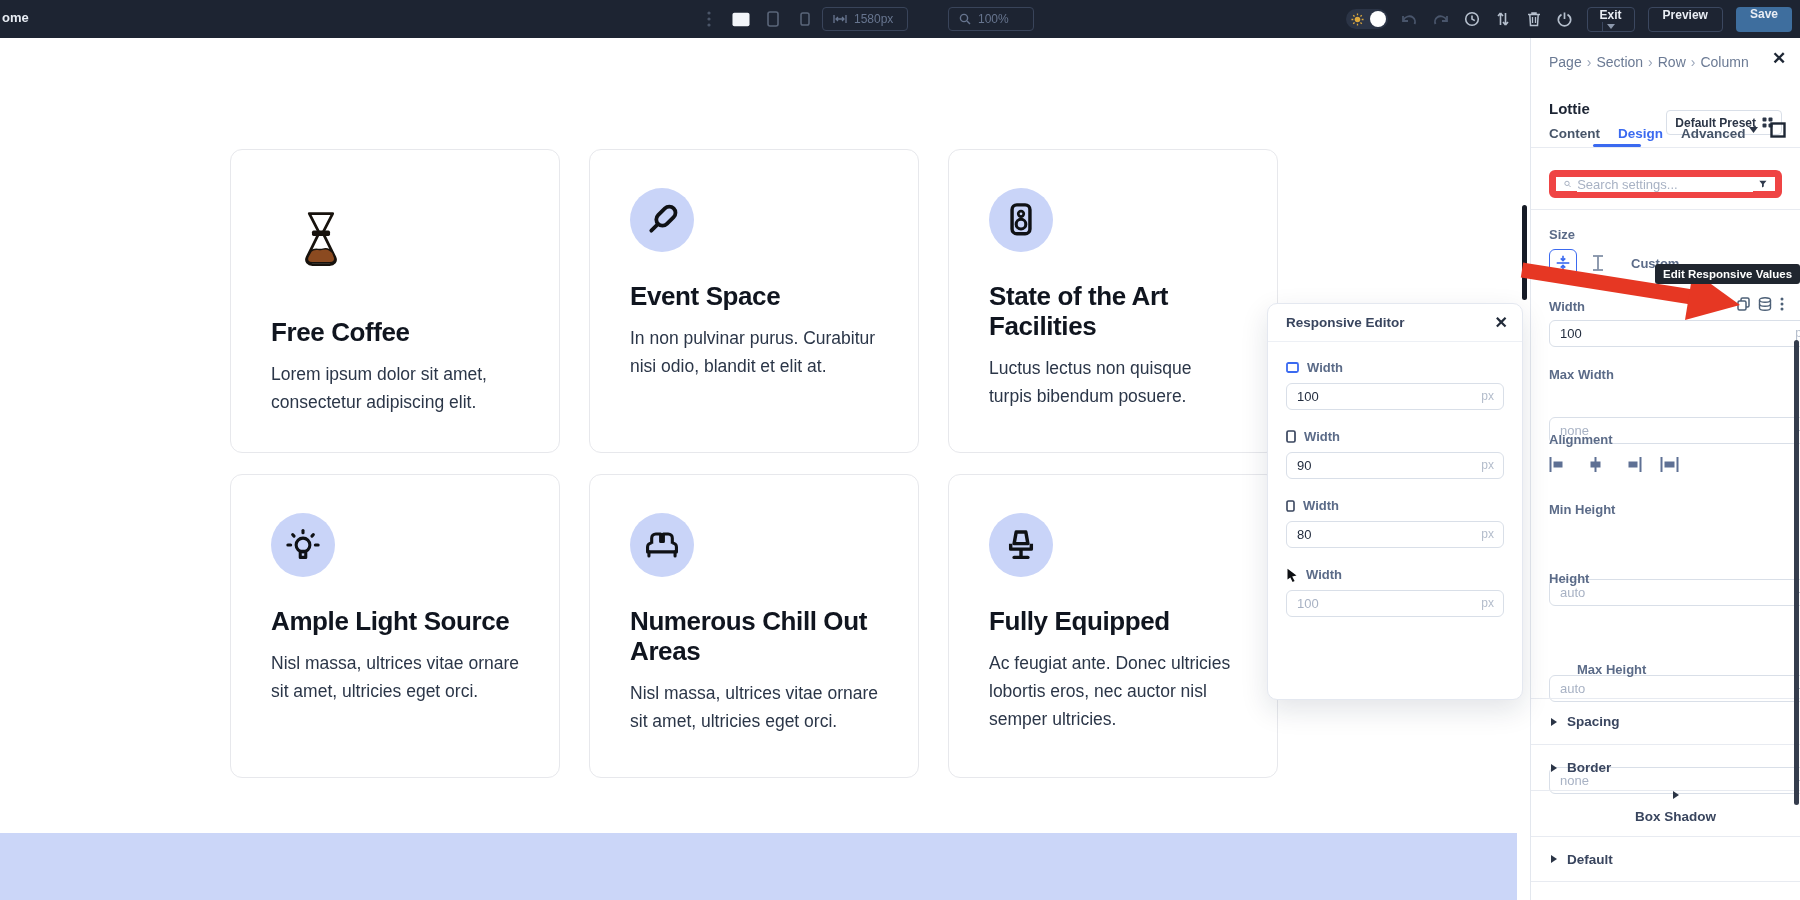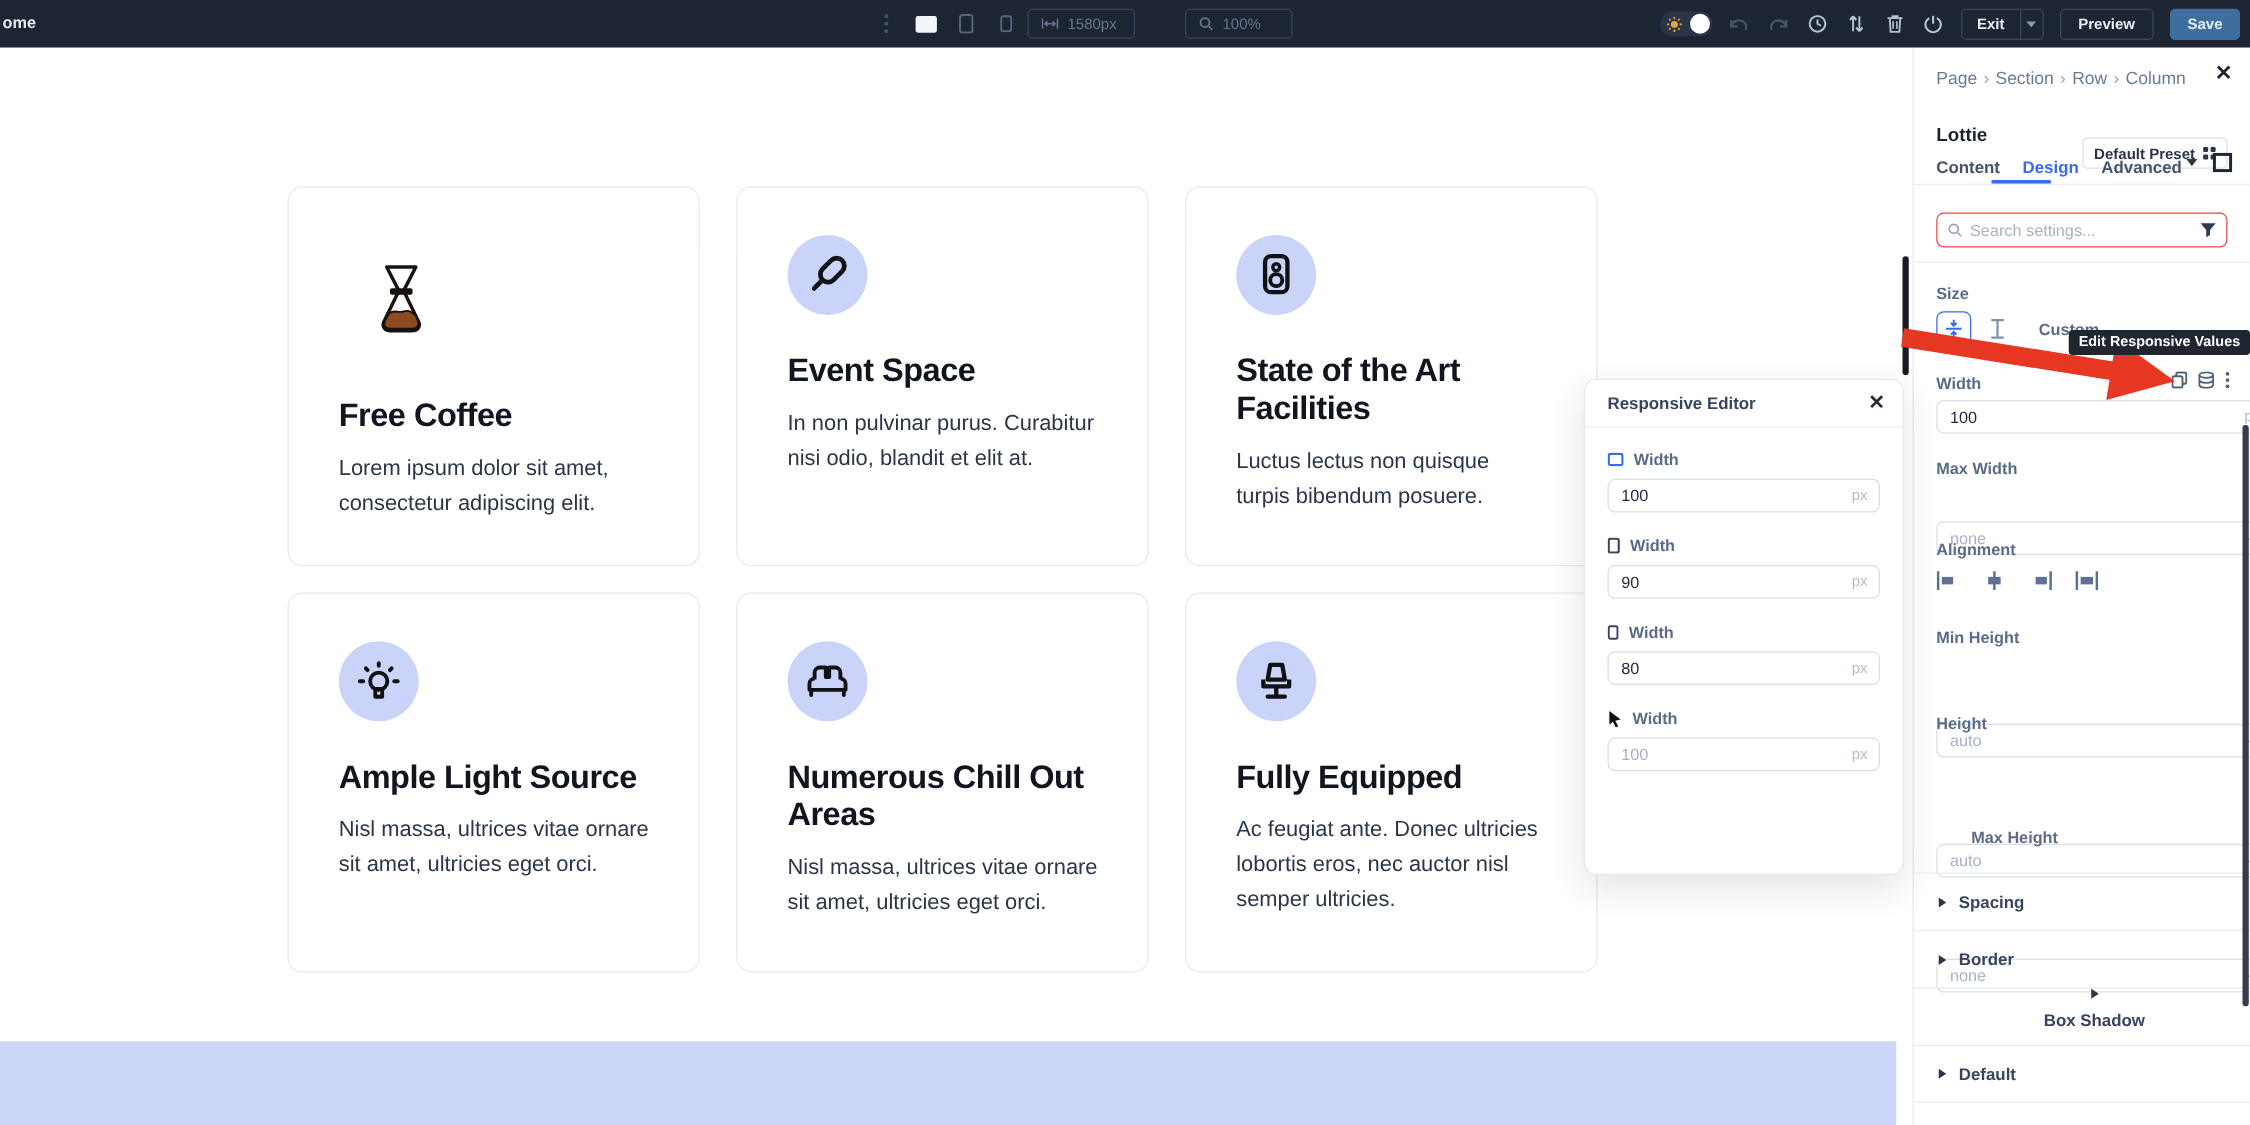--- a/index.html
+++ b/index.html
@@ -16,21 +16,21 @@
     display:flex; align-items:center; gap:7px; padding:0 10px; color:#67758f; font-size:12px; }
   .tb-box.width { left:822px; width:86px; }
   .tb-box.zoom  { left:948px; width:86px; }
   .tb-right { position:absolute; right:8px; top:0; height:38px; display:flex; align-items:center; gap:13px; }
   .tb-icon { display:flex; align-items:center; justify-content:center; width:18px; height:18px; cursor:pointer; }
   .toggle-pill { position:relative; width:42px; height:20px; background:#2b3446; border-radius:10px;
     display:flex; align-items:center; cursor:pointer; }
   .toggle-pill .knob { position:absolute; right:2px; top:2px; width:16px; height:16px; border-radius:50%; background:#fff; }
   .tb-btn { height:25px; border:1px solid #3b475f; border-radius:4px; background:transparent;
     color:#e9edf4; font-size:12px; font-weight:700; display:flex; align-items:center; cursor:pointer;
-    font-family:"Liberation Sans", sans-serif; }
+    font-family:"Liberation Sans", sans-serif;flex-direction:column; }
   .tb-btn.exit { padding:0; }
   .tb-btn.exit .lbl { padding:0 12px; }
   .tb-btn.exit .chev { border-left:1px solid #3b475f; height:100%; width:18px;
     display:flex; align-items:center; justify-content:center; }
   .tb-btn.preview { padding:0 14px; }
   .tb-btn.save { padding:0 14px; border:none; background:#3e6e9e; }
 
   
   .canvas { position:absolute; left:0; top:38px; width:1530px; height:862px; background:#fff; overflow:hidden; }
   .card { position:absolute; width:330px; height:304px; background:#fff; border:1px solid #e7e8ec;
@@ -57,21 +57,21 @@
   .element-row { top:44px; display:flex; justify-content:space-between; align-items:center; }
   .element-name { font-size:15px; font-weight:700; color:#1c2433; }
   .preset-btn { height:25px; border:1px solid #d9dfe8; border-radius:4px; background:#fff;
     display:flex; align-items:center; gap:6px; padding:0 8px; font-size:12px; font-weight:700; color:#2b3546; cursor:pointer;margin-top:28px; }
   .tabs-row { top:80px; height:30px; display:flex; gap:18px; align-items:center; }
   .tab { font-size:13.5px; font-weight:700; color:#475569; cursor:pointer; }
   .tab.active { color:#3b6af0; }
   .tab-underline { position:absolute; left:62px; top:106px; width:48px; height:3px; background:#3b6af0; border-radius:2px; }
   .tabs-extra { position:absolute; right:14px; top:84px; display:flex; gap:12px; align-items:center; }
   .hr { position:absolute; left:0; right:0; height:1px; background:#e8ebf1; }
-  .search-wrap { top:132px; height:28px; border:1px solid #ef4444; border-radius:6px;
+  .search-wrap { top:132px; height:28px; border:7px solid #ef4444; border-radius:6px;
     display:flex; align-items:center; padding:0 8px; gap:6px; }
   .search-wrap input { border:none; outline:none; flex:1; font-size:13px; color:#3a465a;
     font-family:"Liberation Sans", sans-serif; }
   .search-wrap input::placeholder { color:#a8b2c4; }
   .sec-label { font-size:13px; font-weight:700; color:#5b6b88; }
   .size-head { top:189px; }
   .size-toggles { top:211px; display:flex; gap:7px; align-items:center; }
   .tgl-btn { width:28px; height:28px; border:1px solid #c7d4f2; border-radius:6px; background:#fff;
     display:flex; align-items:center; justify-content:center; cursor:pointer; }
   .tgl-btn.on { border:1.5px solid #3b6af0; }

